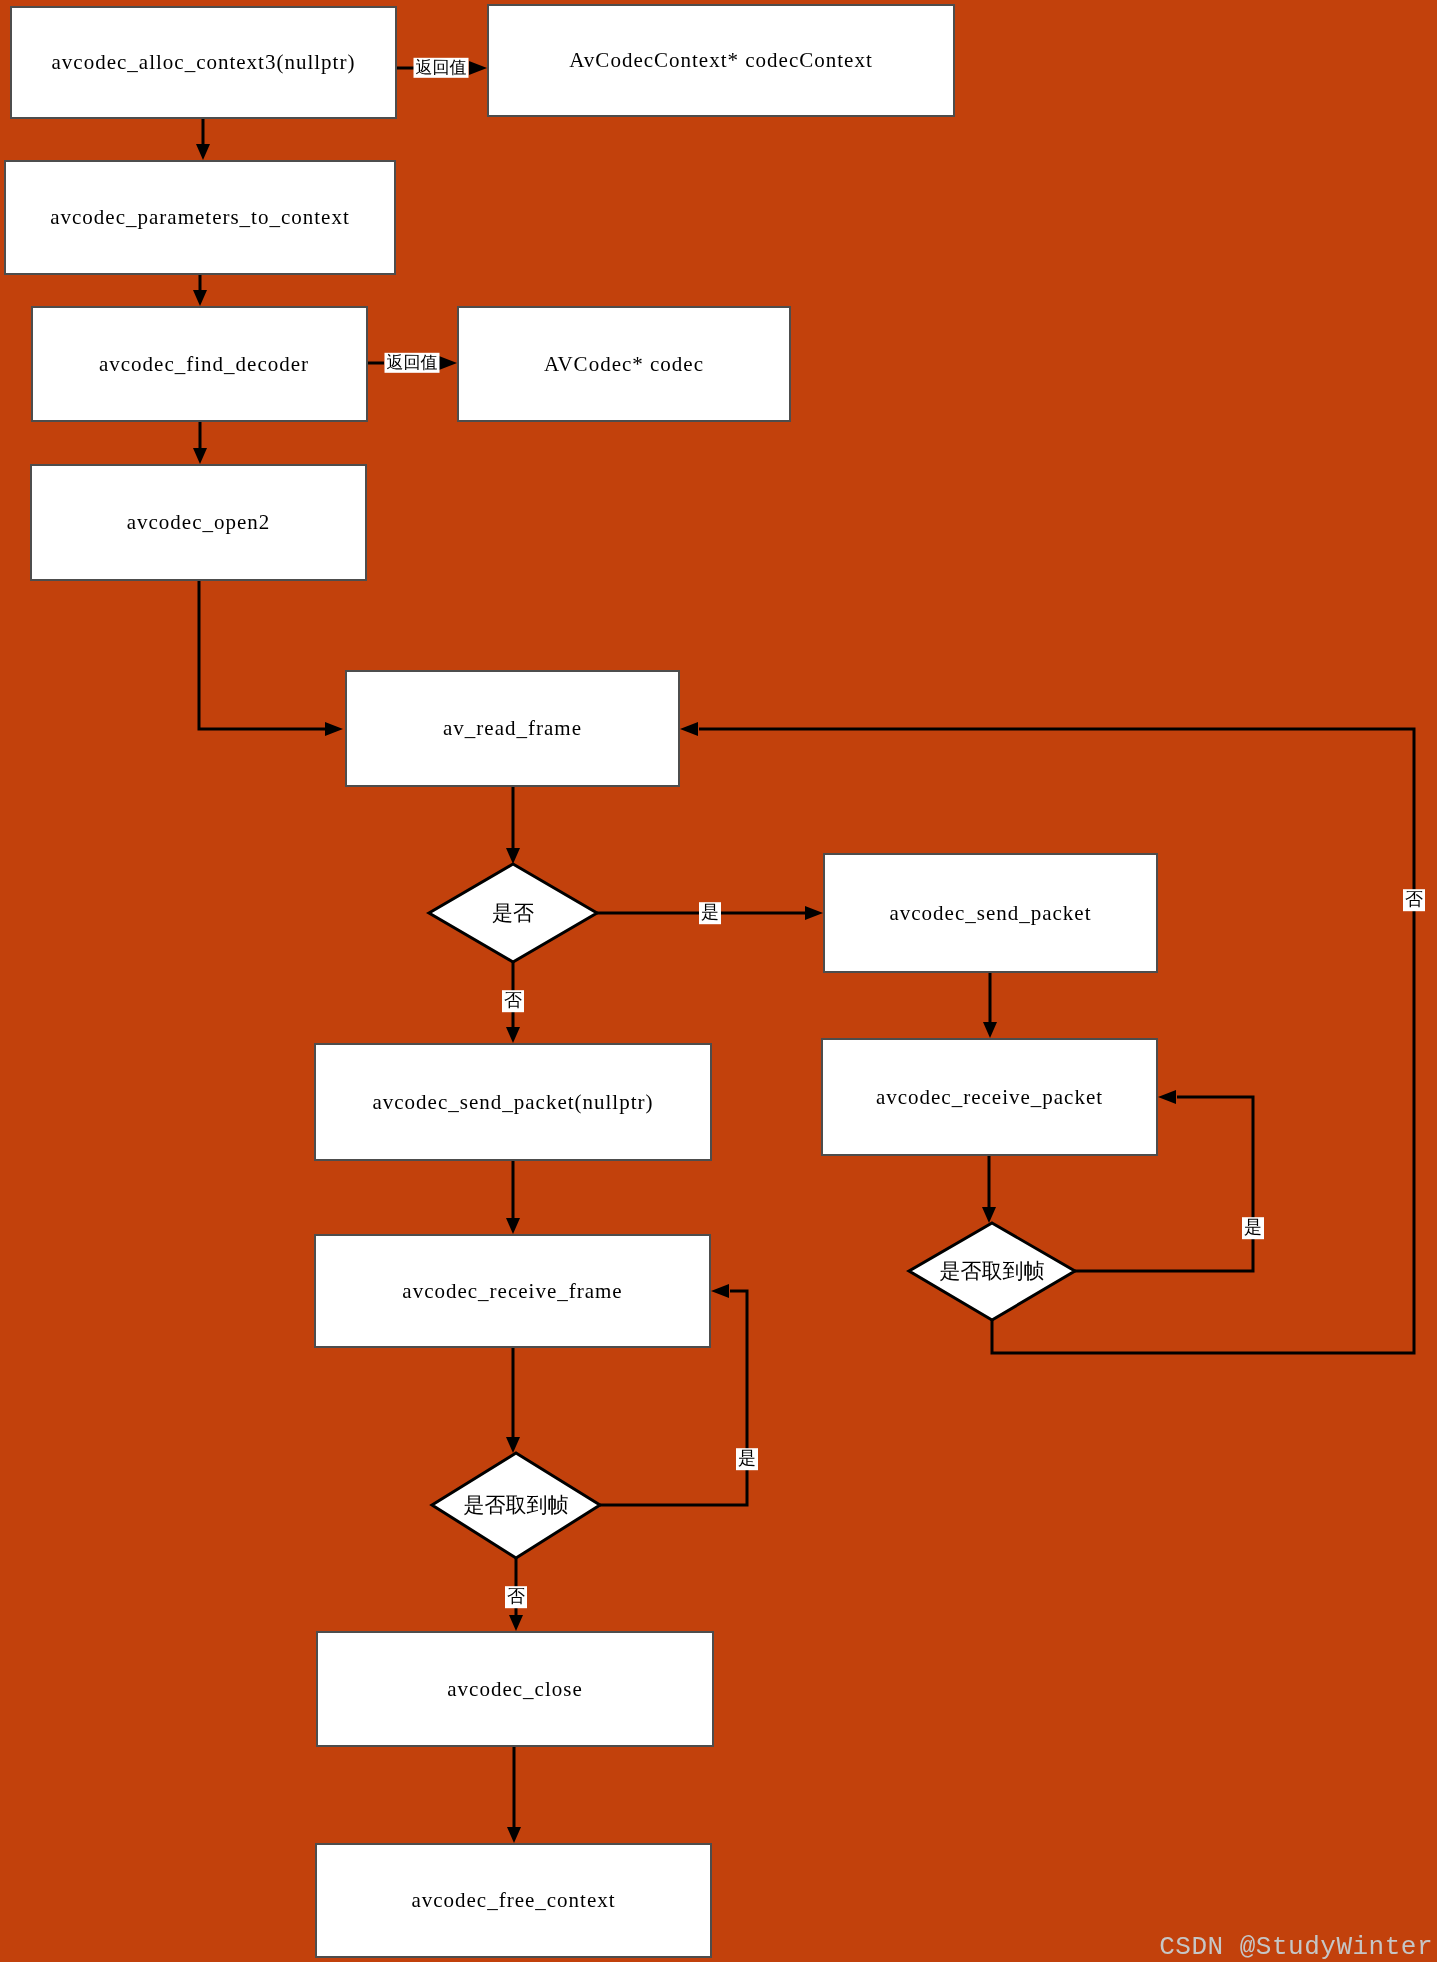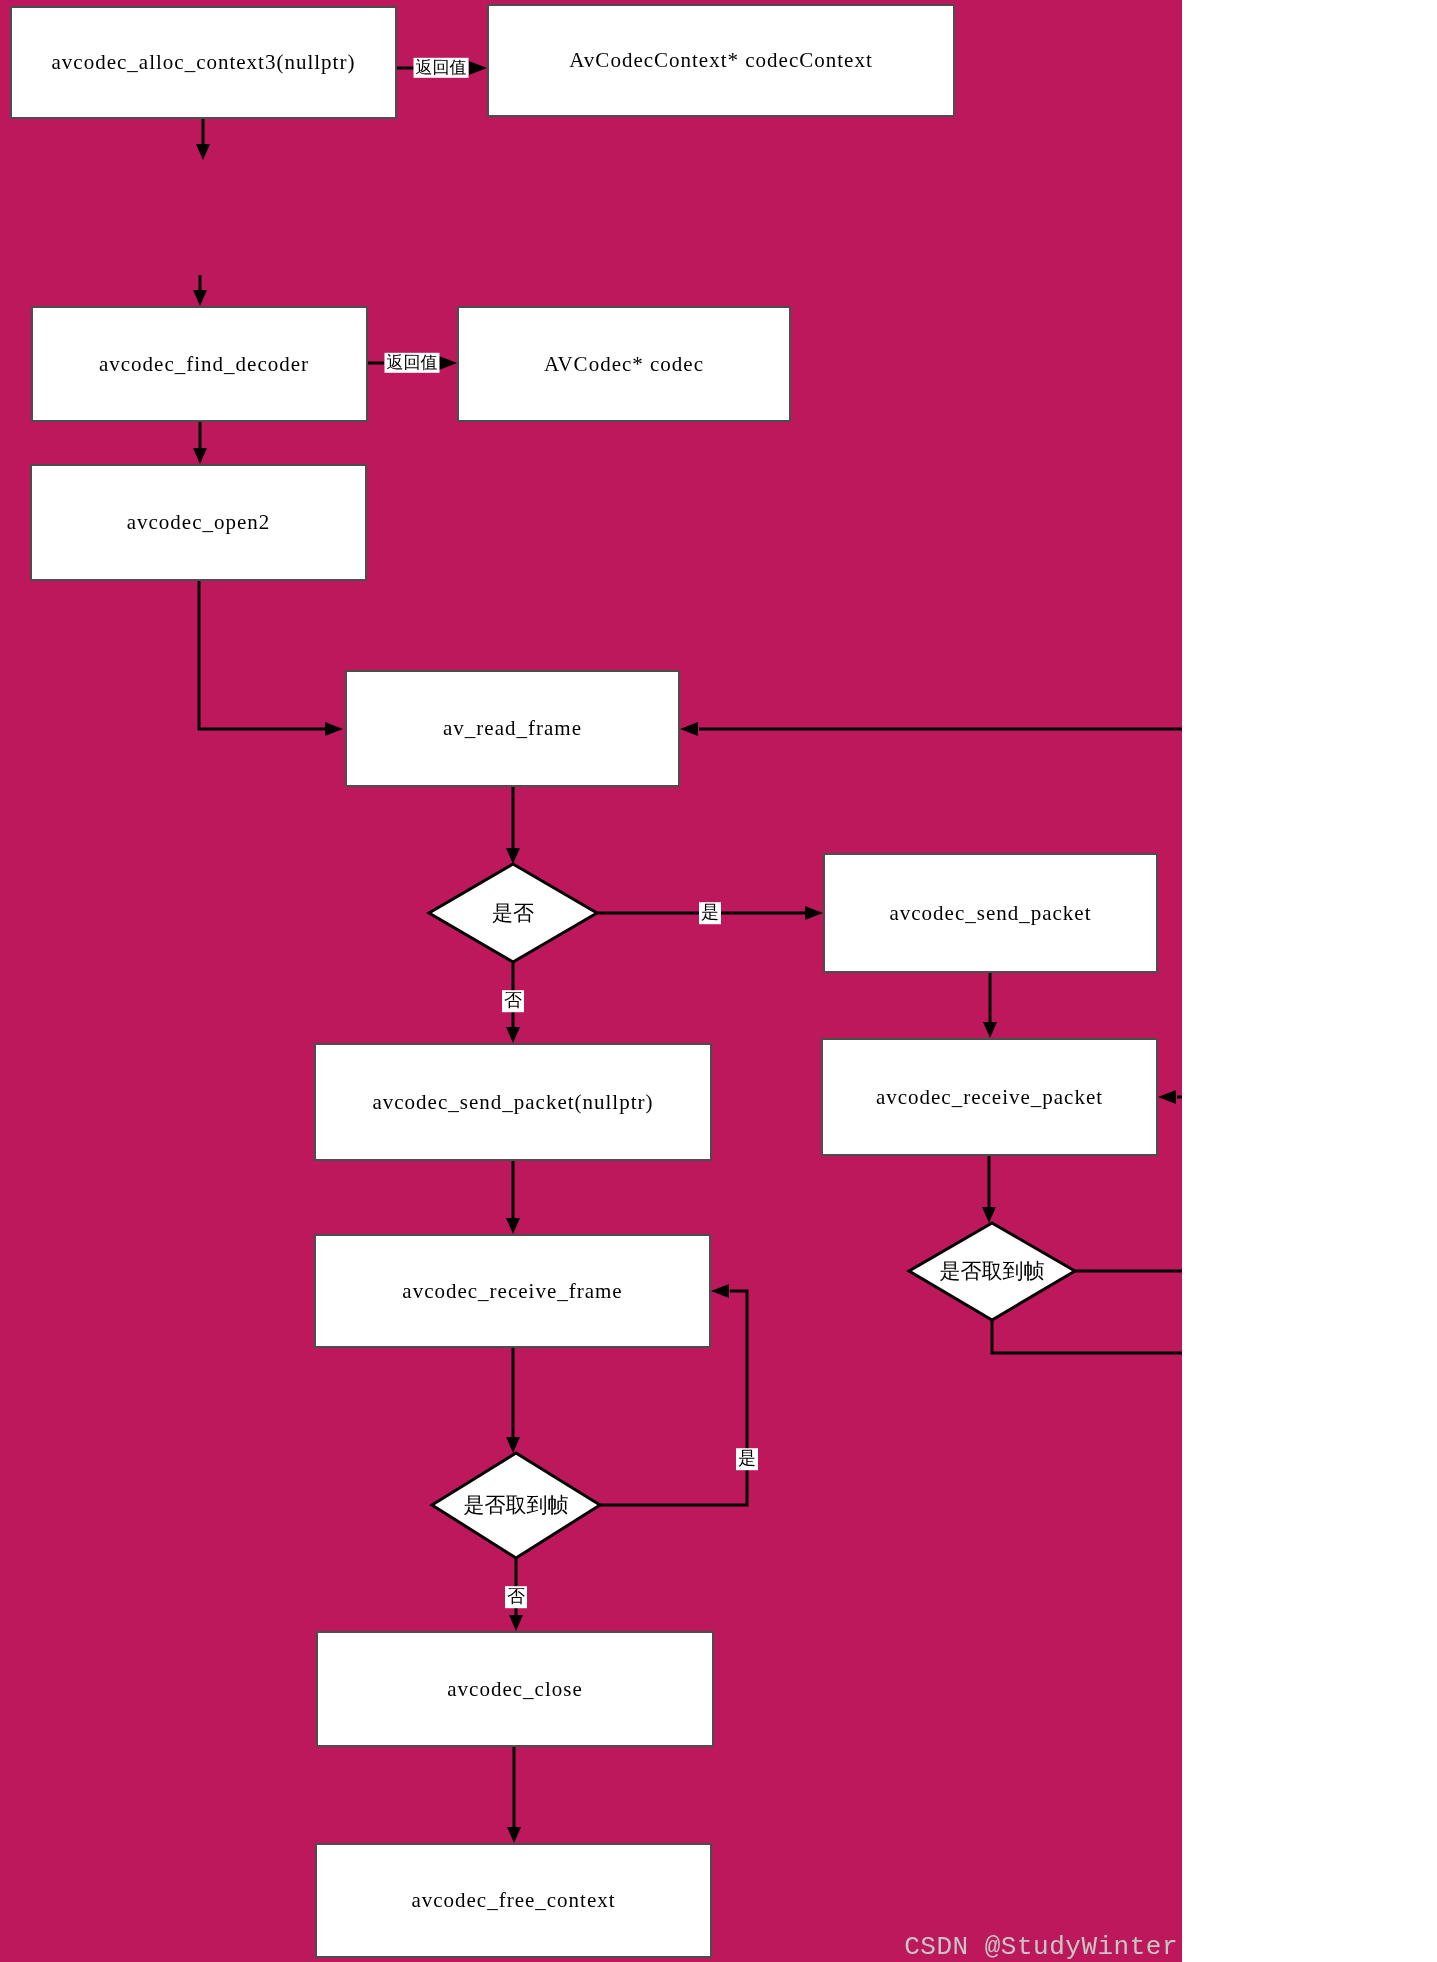--- a/index.html
+++ b/index.html
@@ -1,19 +1,19 @@
 <!DOCTYPE html>
 <html><head>
 <meta charset="utf-8">
 <style>
   html,body{margin:0;padding:0;background:#ffffff;}
   #canvas{
     position:relative;
-    width:1182px;height:1962px;
-    background:#be185d;
+    width:1437px;height:1962px;
+    background:#c2410c;
     font-family:"Liberation Serif","DejaVu Serif",serif;
     overflow:hidden;
   }
   #edge-layer{position:absolute;left:0;top:0;width:1437px;height:1962px;}
   .node{
     position:absolute;
     box-sizing:border-box;
     border:2px solid #4d4d4d;
     background:#ffffff;
     display:flex;align-items:center;justify-content:center;
@@ -122,20 +122,23 @@
   </svg>
 
   <div class="node" style="left:10px;top:6px;width:387px;height:113px;">
     <span>avcodec_alloc_context3(nullptr)</span>
   </div>
 
   <div class="node" style="left:487px;top:4px;width:468px;height:113px;">
     <span>AvCodecContext* codecContext</span>
   </div>
 
+  <div class="node" style="left:4px;top:160px;width:392px;height:115px;">
+    <span>avcodec_parameters_to_context</span>
+  </div>
 
   <div class="node" style="left:31px;top:306px;width:337px;height:116px;padding-left:9px;">
     <span>avcodec_find_decoder</span>
   </div>
 
   <div class="node" style="left:457px;top:306px;width:334px;height:116px;">
     <span>AVCodec* codec</span>
   </div>
 
   <div class="node" style="left:30px;top:464px;width:337px;height:117px;">

